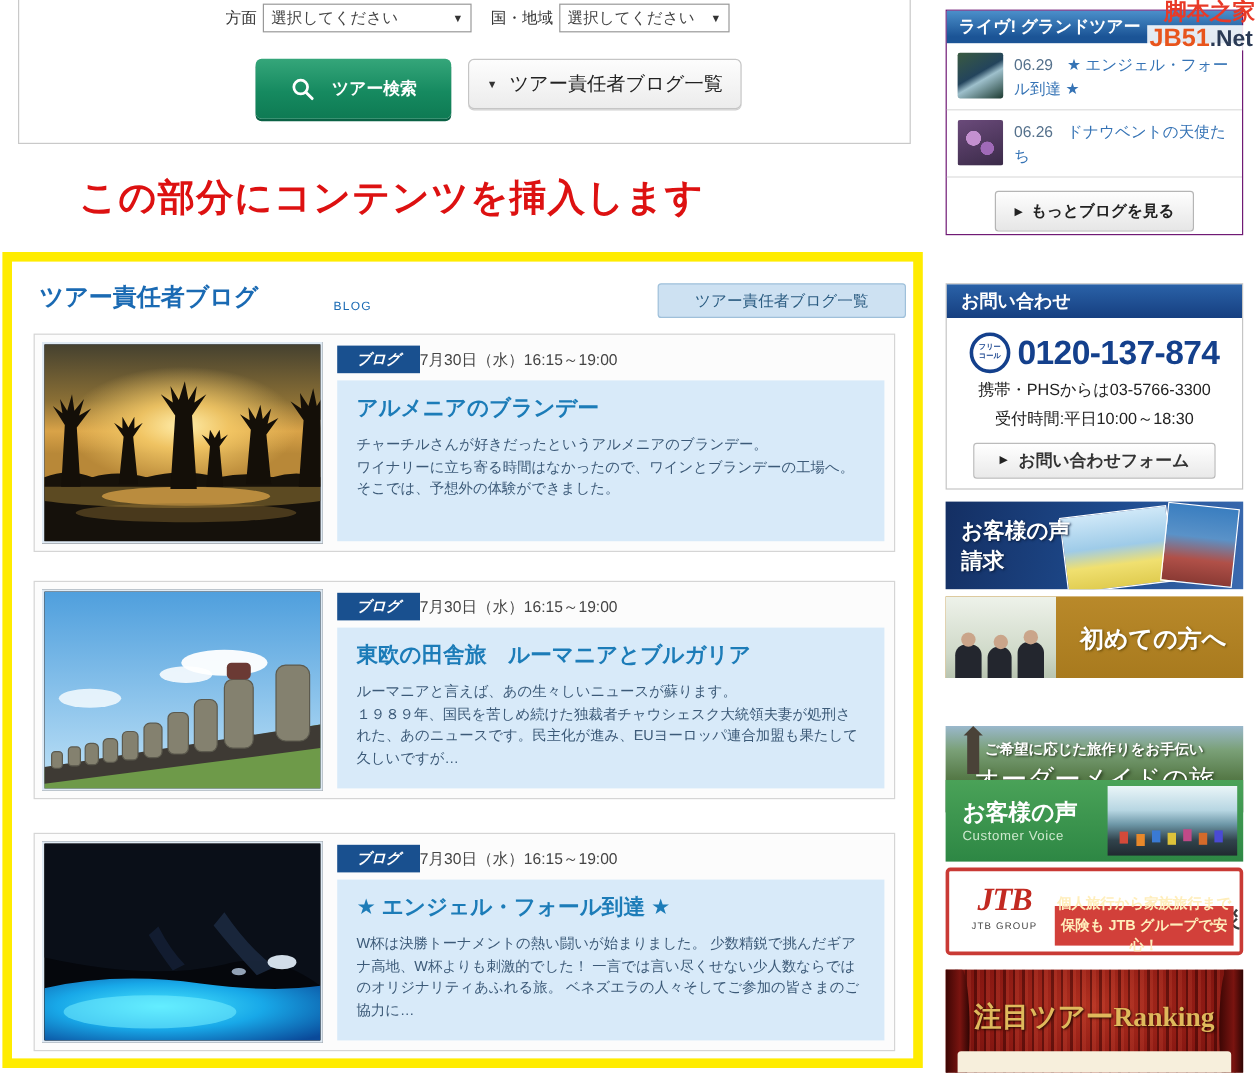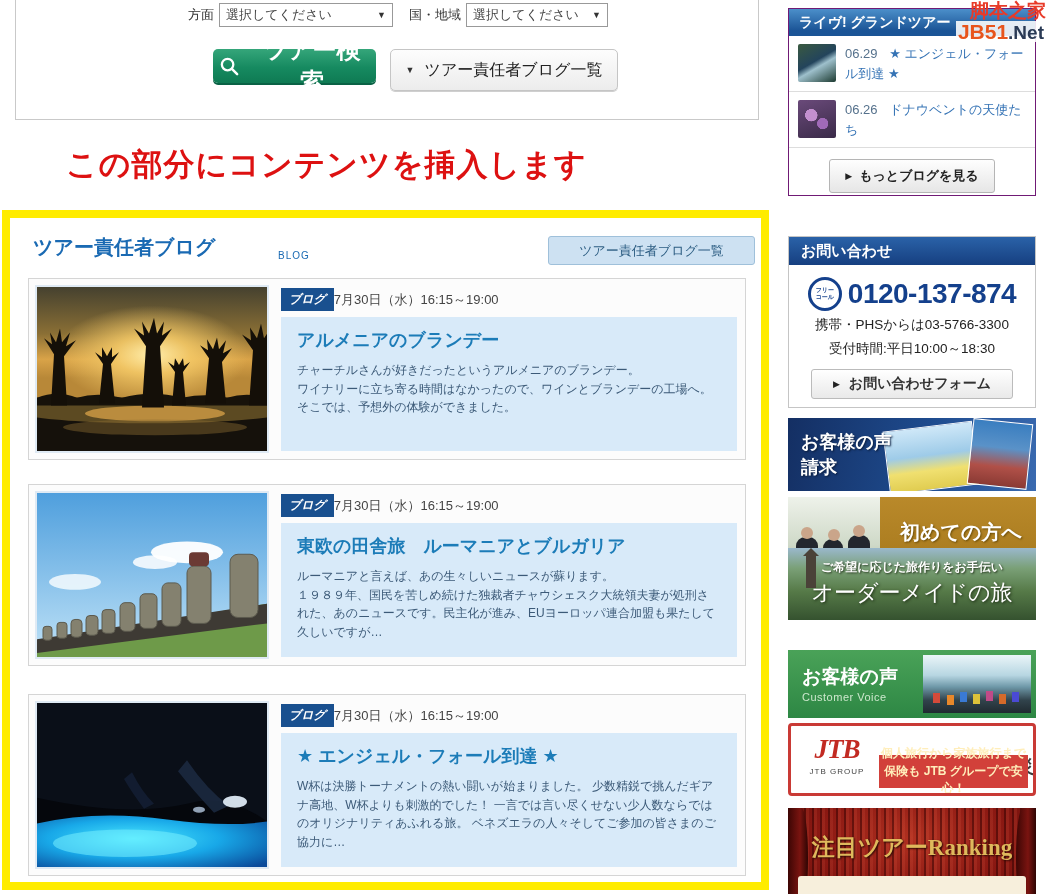--- a/index.html
+++ b/index.html
@@ -11,23 +11,23 @@
               border:1px solid #c9c9c9;background:#fff;box-sizing:border-box;}
   .form-row{position:absolute;left:172px;top:44px;display:flex;align-items:center;}
   .form-label{font-size:13px;color:#333;margin-right:5px;white-space:nowrap;}
   .select{display:flex;align-items:center;justify-content:space-between;height:24px;
           border:1px solid #999;background:#fff;box-sizing:border-box;padding:0 6px;
           font-size:13px;color:#444;cursor:pointer;}
   .select .arrow{font-size:9px;color:#333;margin-left:6px;}
   .sel-direction{width:174px;margin-right:16px;}
   .sel-region{width:142px;}
   .btn-row{position:absolute;left:0;top:90px;width:100%;height:46px;}
-  .btn-search{position:absolute;left:197px;top:0;width:163px;height:34px;border:none;
+  .btn-search{position:absolute;left:197px;top:0;width:163px;height:50px;border:none;
       border-radius:5px;background:linear-gradient(180deg,#35a67a 0%,#168a60 55%,#0e7a53 100%);
-      box-shadow:0 2px 0 #0a6245;color:#fff;font-weight:bold;font-size:24px;
+      box-shadow:0 2px 0 #0a6245;color:#fff;font-weight:bold;font-size:14px;
       display:flex;align-items:center;justify-content:center;gap:14px;cursor:pointer;
       font-family:inherit;}
   .btn-advanced{position:absolute;left:374px;top:0;width:228px;height:42px;
       border:1px solid #c5c5c5;border-radius:5px;
       background:linear-gradient(180deg,#fdfdfd,#ececec);box-shadow:0 1px 0 #cfcfcf;
       color:#222;font-size:16px;display:flex;align-items:center;justify-content:center;
       gap:10px;cursor:pointer;font-family:inherit;}
   .btn-advanced .arrow{font-size:9px;color:#333;}
 
   
@@ -47,21 +47,21 @@
       cursor:pointer;font-family:inherit;}
 
   .entry{position:absolute;left:18px;width:718px;height:182px;border:1px solid #d5d5d5;
          background:#fcfcfc;box-sizing:border-box;}
   .entry-1{top:60px;} .entry-2{top:266px;} .entry-3{top:476px;}
   .entry-img{position:absolute;left:6px;top:6px;width:230px;height:164px;
              border:2px solid #dfeaf4;background:#000;}
   .entry-img svg{display:block;width:100%;height:100%;}
   .entry-head{position:absolute;left:252px;top:9px;display:flex;align-items:center;}
   .badge{background:#19508f;color:#fff;font-weight:bold;font-style:italic;
-         font-size:12px;padding:3px 8px;}
+         font-size:12px;padding:3px 16px;}
   .entry-date{font-size:13px;color:#444;}
   .entry-panel{position:absolute;left:252px;top:38px;right:8px;bottom:8px;
                background:#d8eaf9;padding:11px 16px;box-sizing:border-box;}
   .entry-title{font-size:18px;font-weight:bold;color:#1c7cb8;margin-bottom:9px;
                cursor:pointer;}
   .entry-body{font-size:12px;color:#3c5a78;line-height:1.55;white-space:pre-line;}
 
   
   .side{position:absolute;left:788px;width:248px;box-sizing:border-box;}
 
@@ -122,21 +122,21 @@
       background:linear-gradient(180deg,#eef2ea 0%,#cfd9c8 70%,#b8c4b0 100%);}
   .person{position:absolute;bottom:0;width:22px;height:32px;background:#23262e;
           border-radius:9px 9px 0 0;}
   .person::before{content:"";position:absolute;left:5px;top:-10px;width:12px;
           height:12px;border-radius:50%;background:#caa58a;}
   .person-1{left:8px;height:28px;} .person-2{left:35px;height:26px;width:20px;}
   .person-3{left:60px;height:30px;}
   .beginners-label{position:absolute;left:112px;top:22px;color:#fff;font-weight:bold;
       font-size:20px;text-shadow:1px 1px 2px #6a4c08;white-space:nowrap;}
 
-  .banner-ordermade{top:548px;height:72px;
+  .banner-ordermade{top:605px;height:72px;
       background:linear-gradient(180deg,#9ab8cc 0%,#7aa077 28%,#567a48 60%,#35522f 100%);}
   .tower{position:absolute;left:18px;top:6px;width:10px;height:34px;background:#4a4238;}
   .tower::before{content:"";position:absolute;left:-3px;top:-6px;border-left:8px solid rgba(0,0,0,0);
       border-right:8px solid rgba(0,0,0,0);border-bottom:8px solid #4a4238;}
   .ordermade-tagline{position:absolute;left:0;right:0;top:11px;text-align:center;
       color:#fff;font-weight:bold;font-size:12px;text-shadow:1px 1px 2px #203018;}
   .ordermade-label{position:absolute;left:0;right:0;top:30px;text-align:center;color:#fff;
       font-size:22px;font-family:Liberation Serif, serif;
       text-shadow:1px 1px 3px #1a2812;white-space:nowrap;}
 

